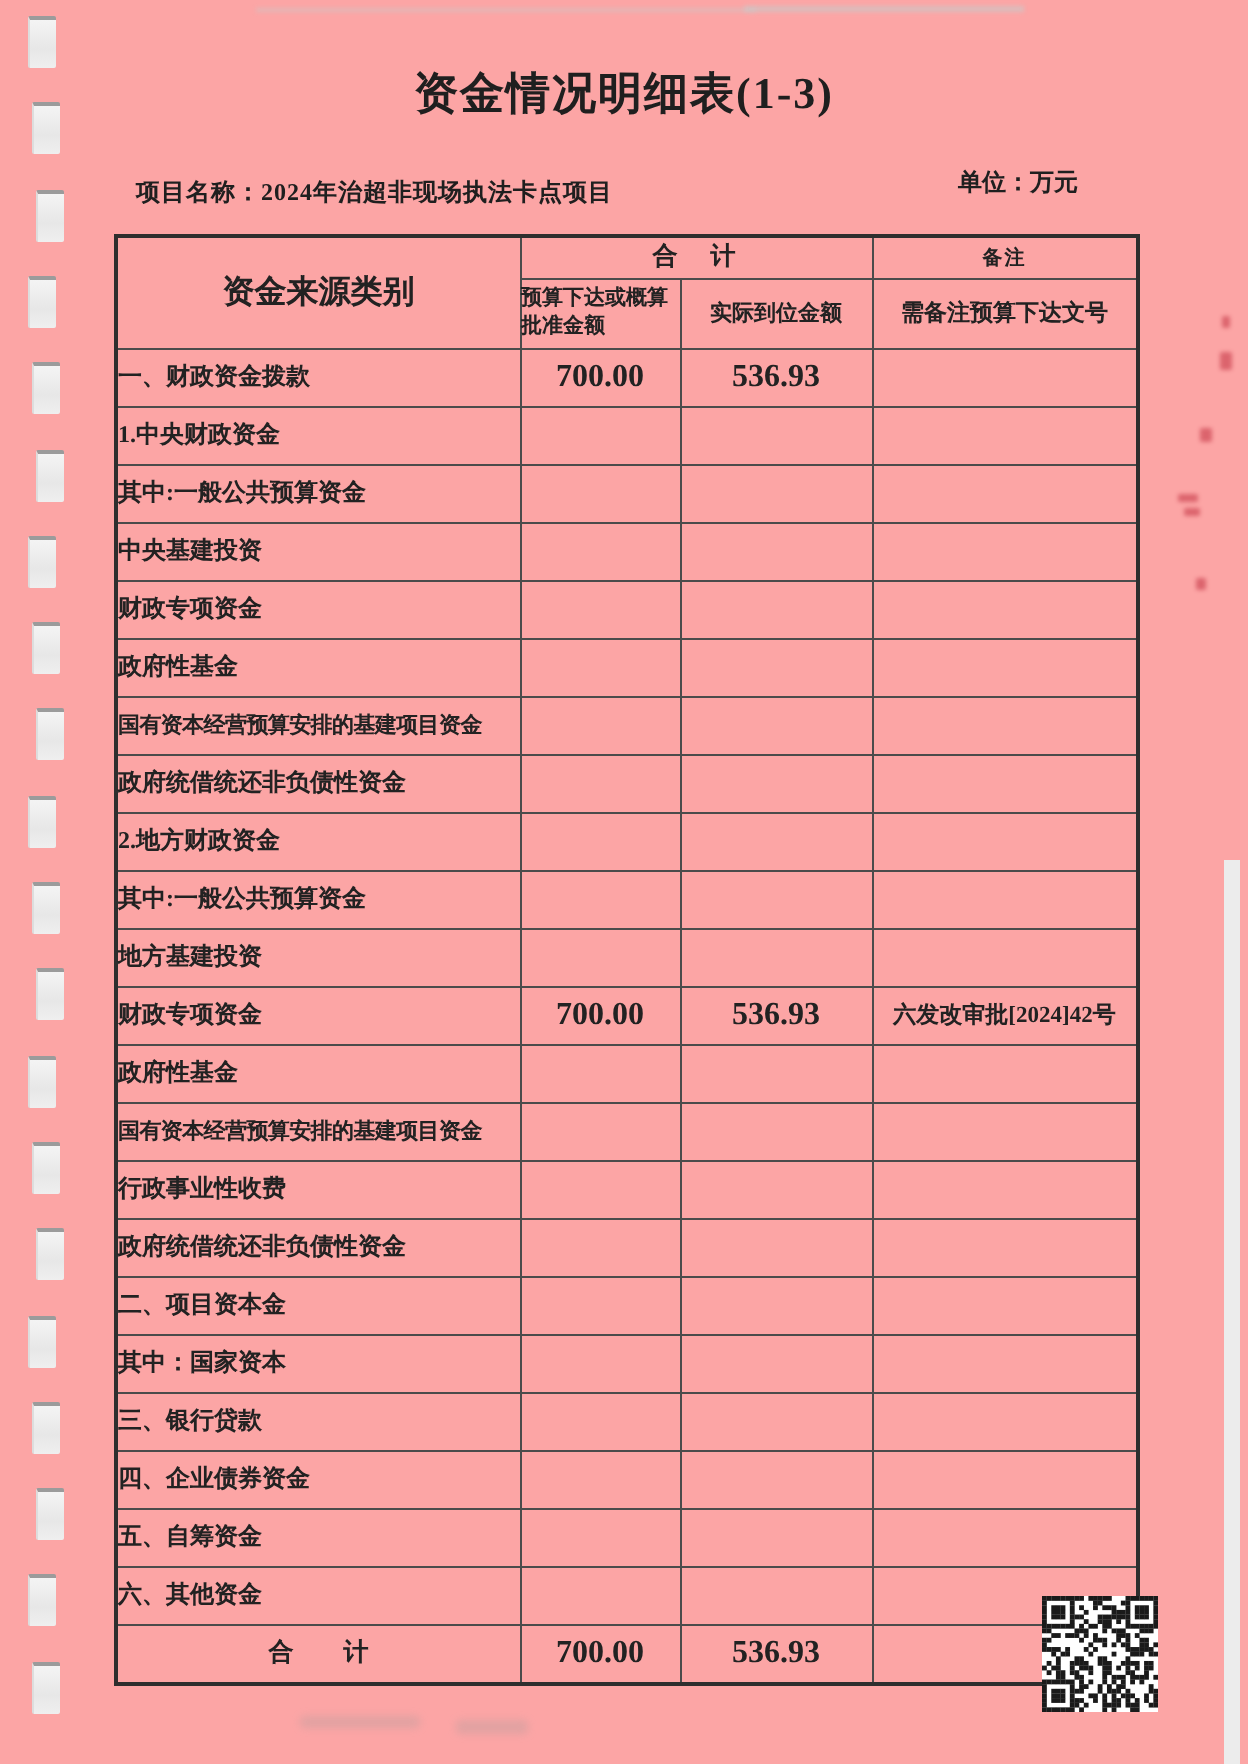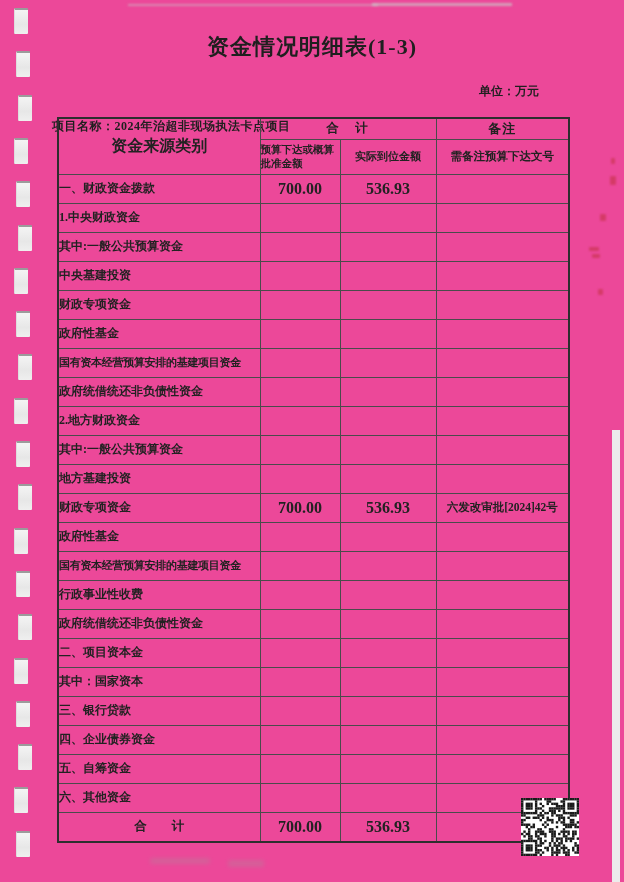--- a/index.html
+++ b/index.html
@@ -1,51 +1,51 @@
 <!DOCTYPE html>
 <html><head>
 <meta charset="utf-8">
 <style>
   html,body{margin:0;padding:0;background:#ffffff;}
   .page{
-    position:relative;width:624px;height:882px;background:#ec4899;
+    position:relative;width:624px;height:882px;background:#fca5a5;
     overflow:hidden;font-family:"Liberation Serif","DejaVu Serif",serif;color:#1f1f1f;
   }
   
   .binding-hole{
     position:absolute;width:13px;height:24px;
     background:linear-gradient(to bottom,#f4f4f4,#e7e7e7 60%,#efefef);
     border-top:2px solid #9b9b9b;border-left:1px solid #dddddd;border-radius:1px;
   }
   .streak{position:absolute;background:#c9c9c9;filter:blur(1px);}
   .right-strip{position:absolute;left:612px;top:430px;width:8px;height:452px;background:#ececec;}
   .red-mark{position:absolute;background:#c23040;filter:blur(1px);opacity:.55;border-radius:1px;}
   .smudge{position:absolute;background:#9a9a9a;filter:blur(2px);opacity:.28;border-radius:2px;}
   
   .title{
     position:absolute;top:32px;left:0;width:624px;text-align:center;
     font-size:22px;font-weight:bold;letter-spacing:1px;margin:0;
   }
-  .meta-project{position:absolute;left:52px;top:88px;font-size:12px;font-weight:bold;letter-spacing:.5px;margin-top:30px;}
+  .meta-project{position:absolute;left:68px;top:88px;font-size:12px;font-weight:bold;letter-spacing:.5px;}
   .meta-unit{position:absolute;left:479px;top:83px;font-size:12px;font-weight:bold;}
   
   table.funds{
     position:absolute;left:57px;top:117px;width:511px;height:712px;
     border-collapse:collapse;table-layout:fixed;
     border:2px solid #2e2e2e;
   }
   table.funds th,table.funds td{
     border:1px solid #4b4b4b;padding:0;vertical-align:middle;
     font-weight:600;color:#222;
   }
   thead tr.h1{height:21px;}
   thead tr.h2{height:35px;}
   th.cat{font-size:16px;text-align:center;}
   th.tot{font-size:12.5px;text-align:center;letter-spacing:2px;}
-  th.rem{font-size:13px;text-align:center;letter-spacing:1px;margin-left:24px;}
+  th.rem{font-size:10px;text-align:center;letter-spacing:1px;margin-left:24px;}
   th.sub1{font-size:10.5px;text-align:left;line-height:1.25;}
   th.sub2{font-size:11px;text-align:center;}
   th.sub3{font-size:11.5px;text-align:center;}
   tbody td{height:28px;}
   td.cell-label{font-size:12px;text-align:left;white-space:nowrap;}
   td.cell-num{font-size:16px;text-align:center;font-weight:600;}
   td.cell-remark{font-size:11.5px;text-align:center;white-space:nowrap;}
   .ind-0{padding-left:5px;}
   .ind-1{padding-left:10px;}
   .ind-2{padding-left:13px;}

